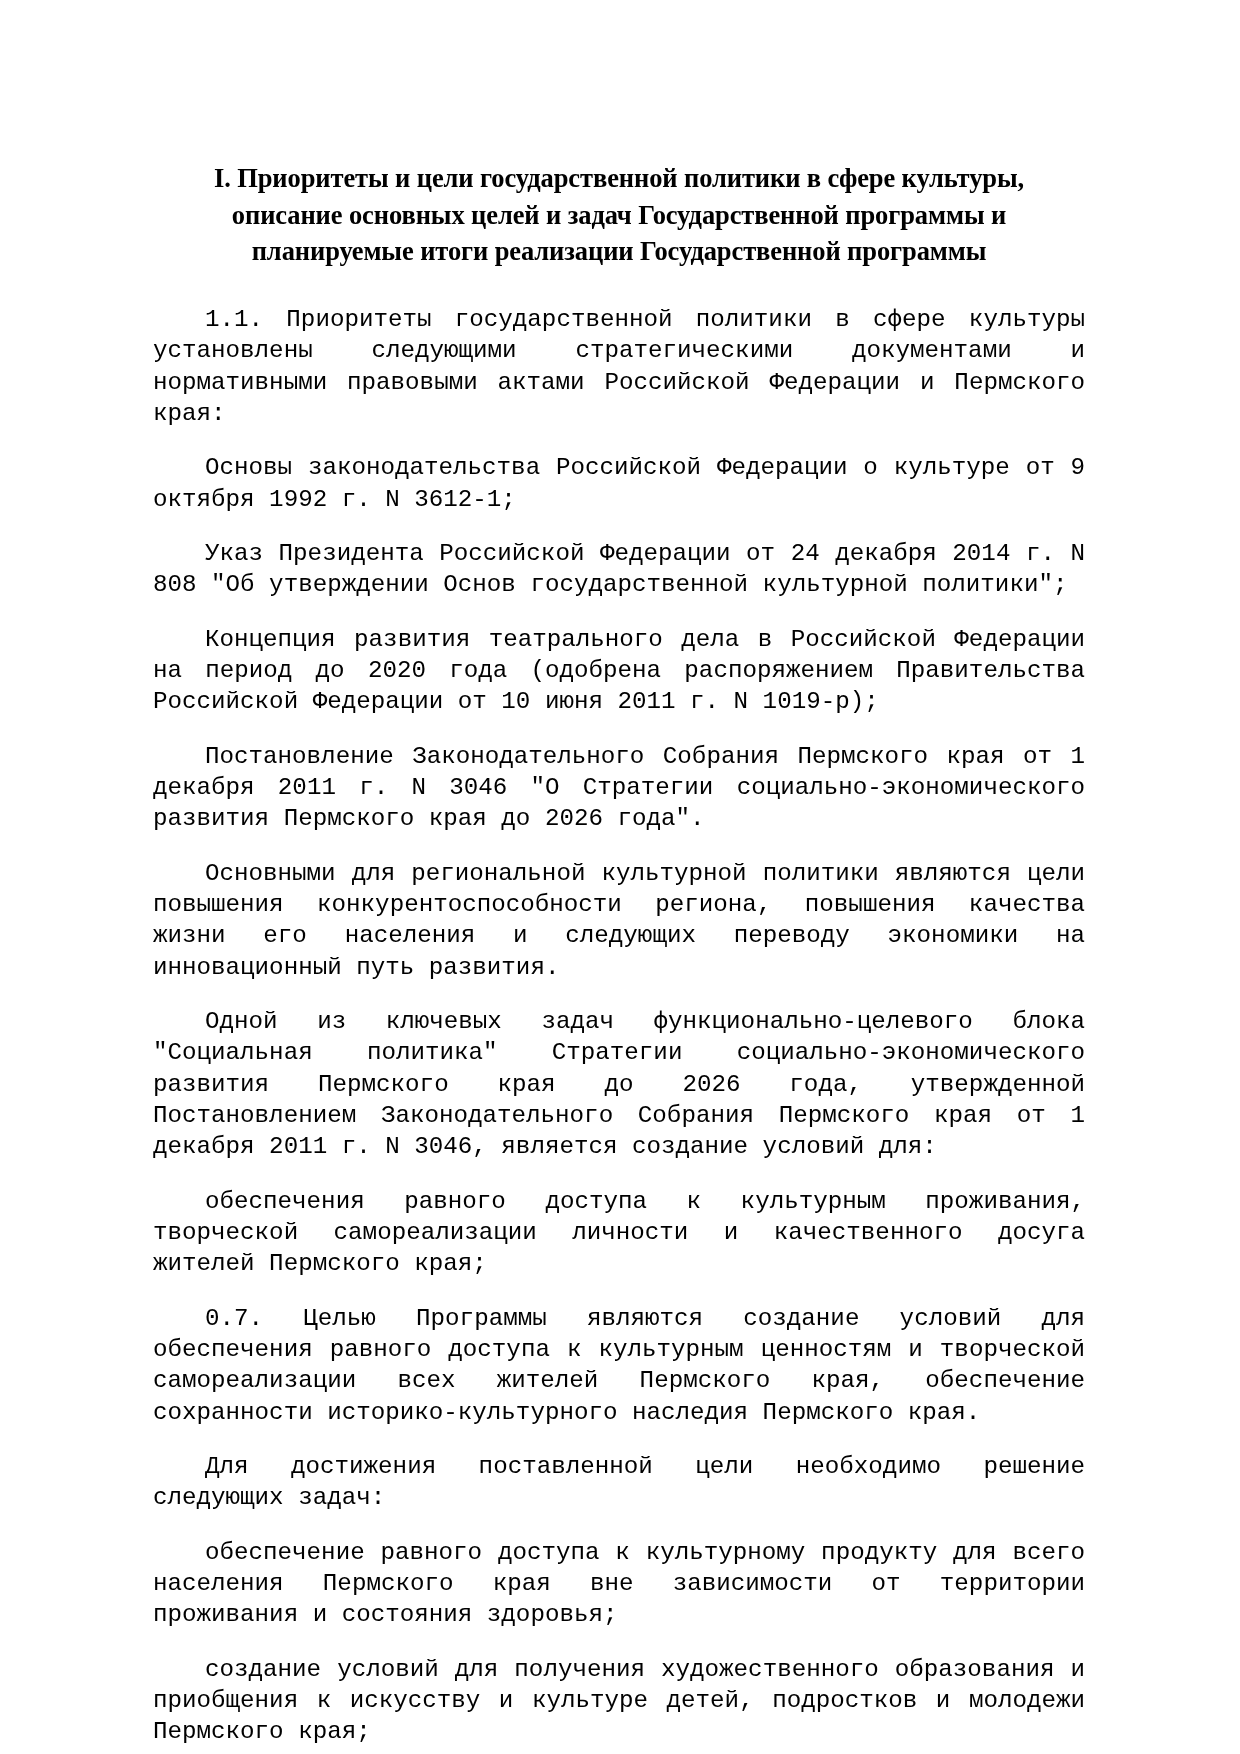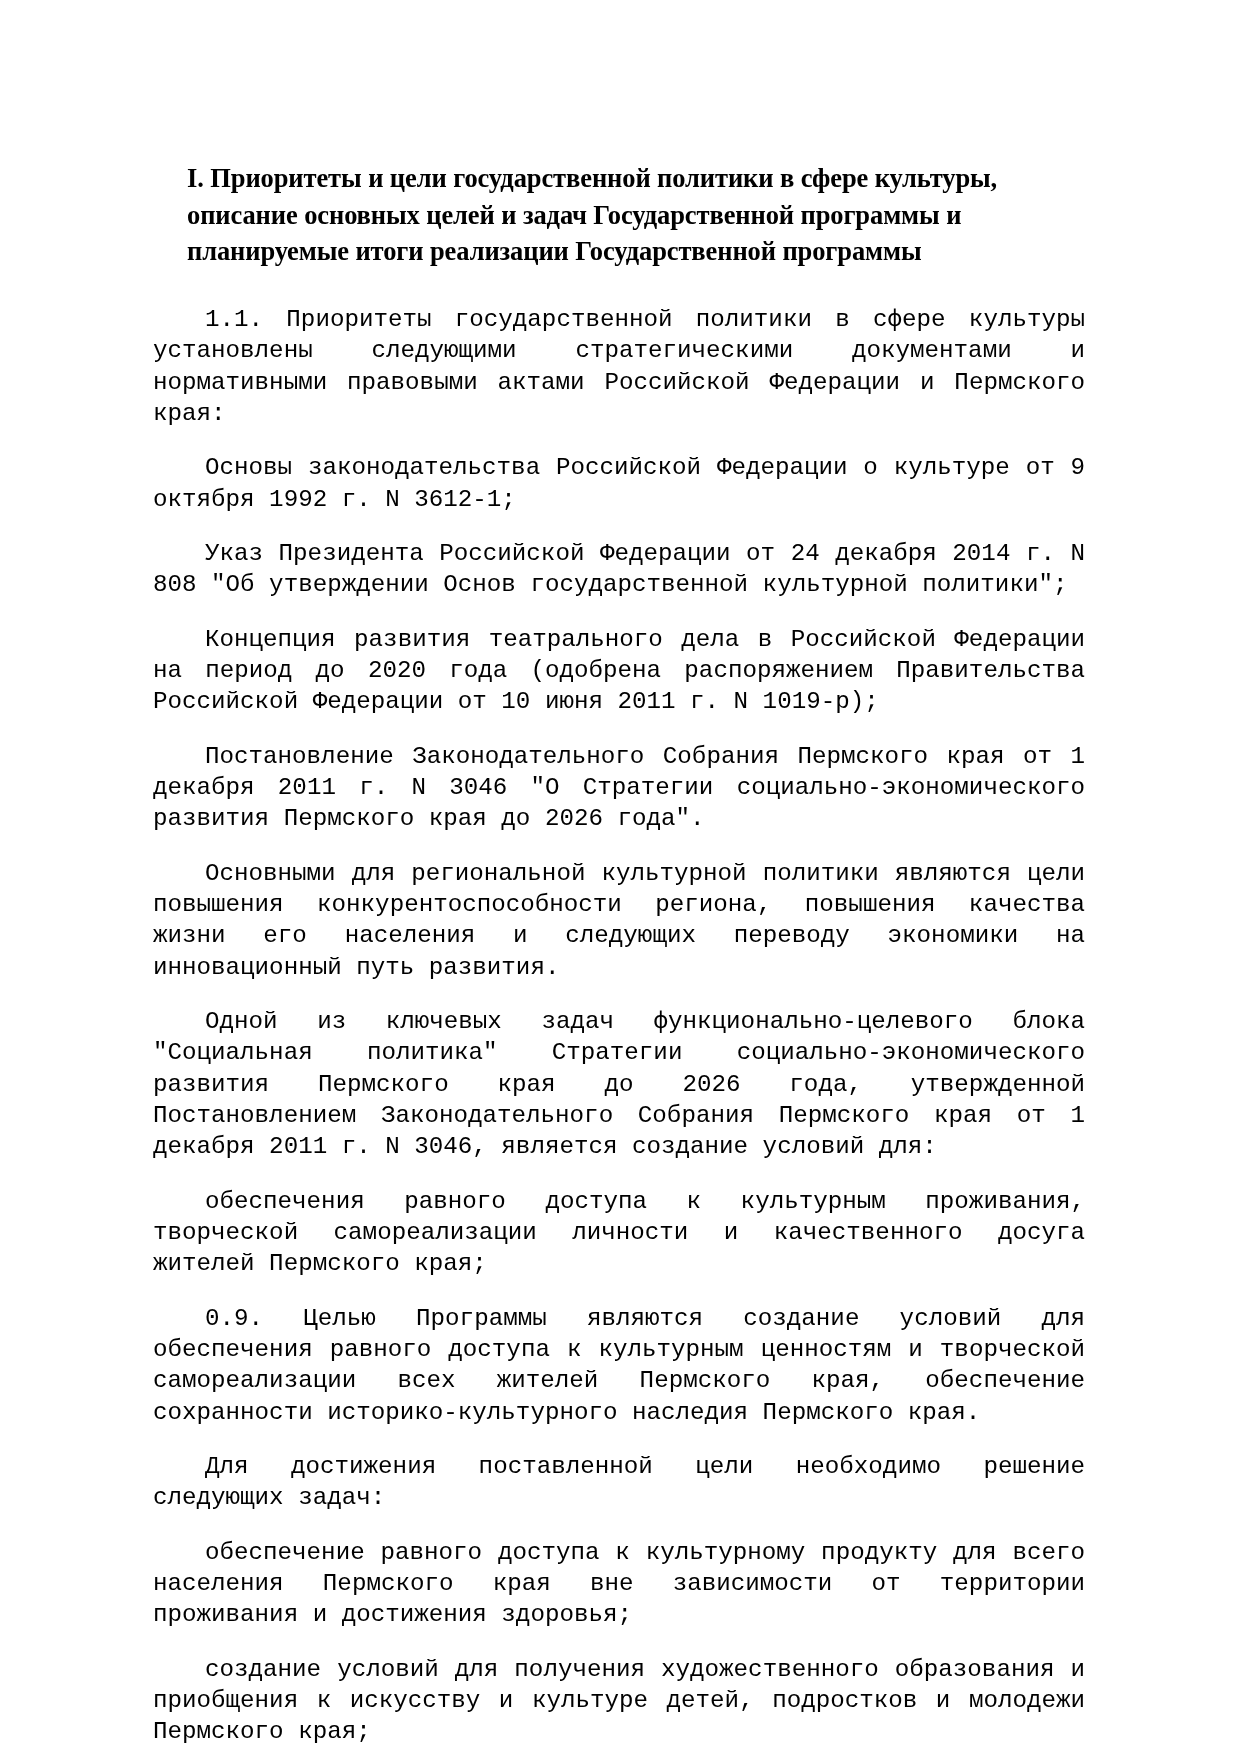--- a/index.html
+++ b/index.html
@@ -21,20 +21,21 @@
     position: absolute;
     left: 153px;
     top: 160px;
     width: 932px;
   }
   .doc-heading {
     font-family: "Liberation Serif", "DejaVu Serif", serif;
     font-weight: bold;
     font-size: 26.5px;
     line-height: 1.385;
+    text-align: center;
     color: #000000;
     margin: 0 0 34px 0;
     padding: 0 34px;
     letter-spacing: -0.1px;
   }
   p.para {
     font-family: Liberation Mono, monospace;
     font-size: 24.2px;
     line-height: 1.295;
     color: #000000;
@@ -67,22 +68,22 @@
 
     <p class="para">Постановление Законодательного Собрания Пермского края от 1 декабря 2011 г. N 3046 "О Стратегии социально-экономического развития Пермского края до 2026 года".</p>
 
     <p class="para">Основными для региональной культурной политики являются цели повышения конкурентоспособности региона, повышения качества жизни его населения и следующих переводу экономики на инновационный путь развития.</p>
 
     <p class="para">Одной из ключевых задач функционально-целевого блока "Социальная политика" Стратегии социально-экономического развития Пермского края до 2026 года, утвержденной Постановлением Законодательного Собрания Пермского края от 1 декабря 2011 г. N 3046, является создание условий для:</p>
 
     <p class="para">обеспечения равного доступа к культурным проживания, творческой самореализации личности и качественного досуга жителей Пермского края;</p>
 
 
-    <p class="para">0.9. Целью Программы являются создание условий для обеспечения равного доступа к культурным ценностям и творческой самореализации всех жителей Пермского края, обеспечение сохранности историко-культурного наследия Пермского края.</p>
+    <p class="para">0.7. Целью Программы являются создание условий для обеспечения равного доступа к культурным ценностям и творческой самореализации всех жителей Пермского края, обеспечение сохранности историко-культурного наследия Пермского края.</p>
 
     <p class="para">Для достижения поставленной цели необходимо решение следующих задач:</p>
 
-    <p class="para">обеспечение равного доступа к культурному продукту для всего населения Пермского края вне зависимости от территории проживания и достижения здоровья;</p>
+    <p class="para">обеспечение равного доступа к культурному продукту для всего населения Пермского края вне зависимости от территории проживания и состояния здоровья;</p>
 
     <p class="para">создание условий для получения художественного образования и приобщения к искусству и культуре детей, подростков и молодежи Пермского края;</p>
 
   </div>
 </div>
 
 </body></html>

